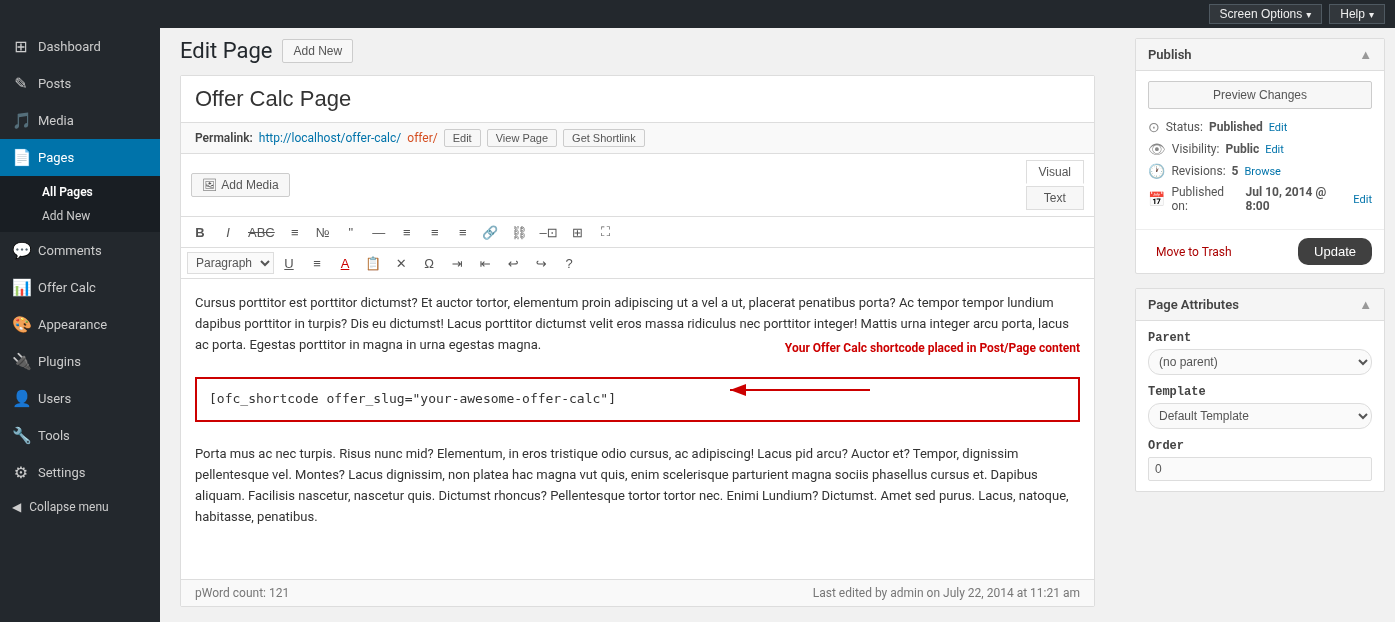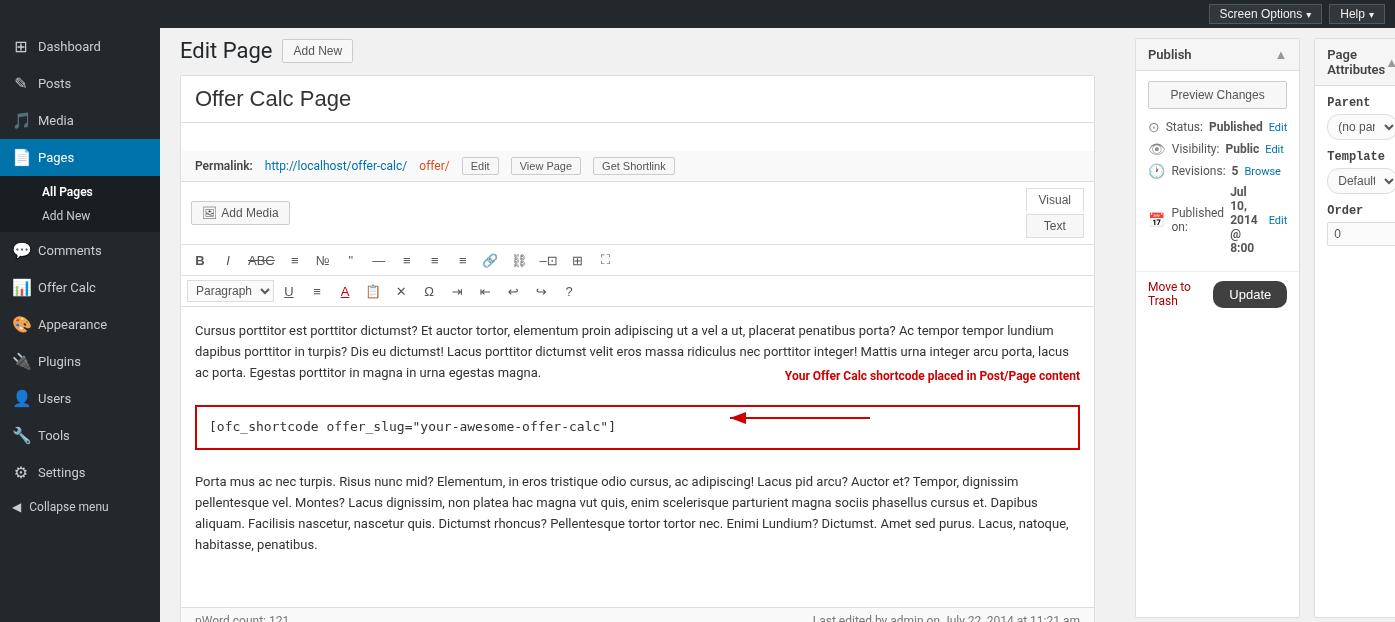--- a/index.html
+++ b/index.html
@@ -28,21 +28,21 @@
     .main { flex: 1; overflow-y: auto; padding: 10px 20px; }
 
     
     .page-header { display: flex; align-items: center; gap: 10px; margin-bottom: 12px; }
     .page-title { font-size: 22px; font-weight: 400; color: #23282d; }
     .add-new-btn { background: #f7f7f7; border: 1px solid #ccc; color: #555; padding: 4px 10px; font-size: 12px; cursor: pointer; border-radius: 2px; }
 
     
     .editor-container { background: #fff; border: 1px solid #ddd; border-radius: 2px; }
     .post-title-input { width: 100%; border: none; border-bottom: 1px solid #ddd; padding: 10px 14px; font-size: 22px; font-weight: 300; color: #333; outline: none; background: #fff; }
-    .permalink-bar { padding: 6px 14px; font-size: 12px; background: #f9f9f9; border-bottom: 1px solid #ddd; display: flex; align-items: center; gap: 12px; flex-wrap: wrap; margin-top: 28px; }
+    .permalink-bar { padding: 6px 14px; font-size: 12px; background: #f9f9f9; border-bottom: 1px solid #ddd; display: flex; align-items: center; gap: 6px; flex-wrap: wrap; }
     .permalink-bar strong { font-weight: 600; }
     .permalink-link { color: #0073aa; text-decoration: none; }
     .permalink-link.highlight { color: #d54e21; }
     .permalink-btn { background: #f7f7f7; border: 1px solid #ccc; color: #555; padding: 2px 8px; font-size: 11px; cursor: pointer; border-radius: 2px; }
 
     
     .editor-toolbar-wrap { border-bottom: 1px solid #ddd; }
     .editor-top-row { display: flex; align-items: center; justify-content: space-between; padding: 6px 10px; }
     .add-media-btn { display: flex; align-items: center; gap: 4px; background: #f7f7f7; border: 1px solid #ccc; color: #555; padding: 4px 10px; font-size: 12px; cursor: pointer; border-radius: 2px; }
     .view-tabs { display: flex; gap: 2px; flex-direction: column; }
@@ -55,33 +55,33 @@
 
     
     .editor-body { padding: 14px; min-height: 300px; line-height: 1.6; color: #333; font-size: 13px; position: relative; }
     .editor-paragraph { margin-bottom: 10px; }
     .shortcode-box { border: 2px solid #c00; padding: 10px 12px; margin: 12px 0; font-family: monospace; font-size: 13px; color: #333; position: relative; display: inline-block; width: 100%; }
 
     .editor-footer { border-top: 1px solid #ddd; padding: 6px 14px; background: #f9f9f9; display: flex; justify-content: space-between; align-items: center; font-size: 12px; color: #777; }
     .word-count-bar { display: flex; justify-content: space-between; width: 100%; }
 
     
-    .right-sidebar { width: 280px; flex-shrink: 0; padding: 10px 10px 4px 20px; display: flex; flex-direction: row; gap: 14px; overflow-y: auto; }
+    .right-sidebar { width: 280px; flex-shrink: 0; padding: 10px 10px 4px 20px; display: flex; flex-direction: column; gap: 14px; overflow-y: auto; }
 
     
     .meta-box { background: #fff; border: 1px solid #ddd; border-radius: 2px; }
     .meta-box-header { background: #f5f5f5; border-bottom: 1px solid #ddd; padding: 8px 12px; display: flex; align-items: center; justify-content: space-between; font-weight: 600; font-size: 13px; }
     .meta-box-header .collapse-icon { cursor: pointer; color: #999; }
     .meta-box-body { padding: 10px 12px; }
     .preview-changes-btn { width: 100%; background: #f7f7f7; border: 1px solid #ccc; color: #555; padding: 6px; font-size: 12px; cursor: pointer; border-radius: 2px; margin-bottom: 10px; }
     .status-row { display: flex; align-items: center; gap: 6px; margin-bottom: 6px; font-size: 12px; color: #555; }
     .status-icon { font-size: 14px; color: #888; }
     .edit-link { color: #0073aa; cursor: pointer; font-size: 11px; }
     .meta-box-footer { padding: 8px 12px; display: flex; justify-content: space-between; align-items: center; border-top: 1px solid #eee; }
-    .move-trash-link { color: #a00; font-size: 12px; cursor: pointer; }
+    .move-trash-link { color: #a00; font-size: 12px; cursor: pointer; margin-left: 8px; }
     .update-btn { background: #404040; border: none; color: #fff; padding: 6px 16px; font-size: 13px; cursor: pointer; border-radius: 10px; }
 
     
     .meta-box-form { padding: 10px 12px; }
     .form-label { display: block; font-weight: 600; font-size: 12px; margin-bottom: 4px; color: #444; font-family: Liberation Mono, monospace; }
     .form-select { width: 100%; border: 1px solid #ddd; background: #fafafa; color: #555; padding: 4px 6px; font-size: 12px; border-radius: 12px; cursor: pointer; margin-bottom: 10px; }
     .form-input { width: 100%; border: 1px solid #ddd; background: #fafafa; color: #555; padding: 4px 6px; font-size: 12px; border-radius: 2px; }
   </style>
 </head>
 <body>

